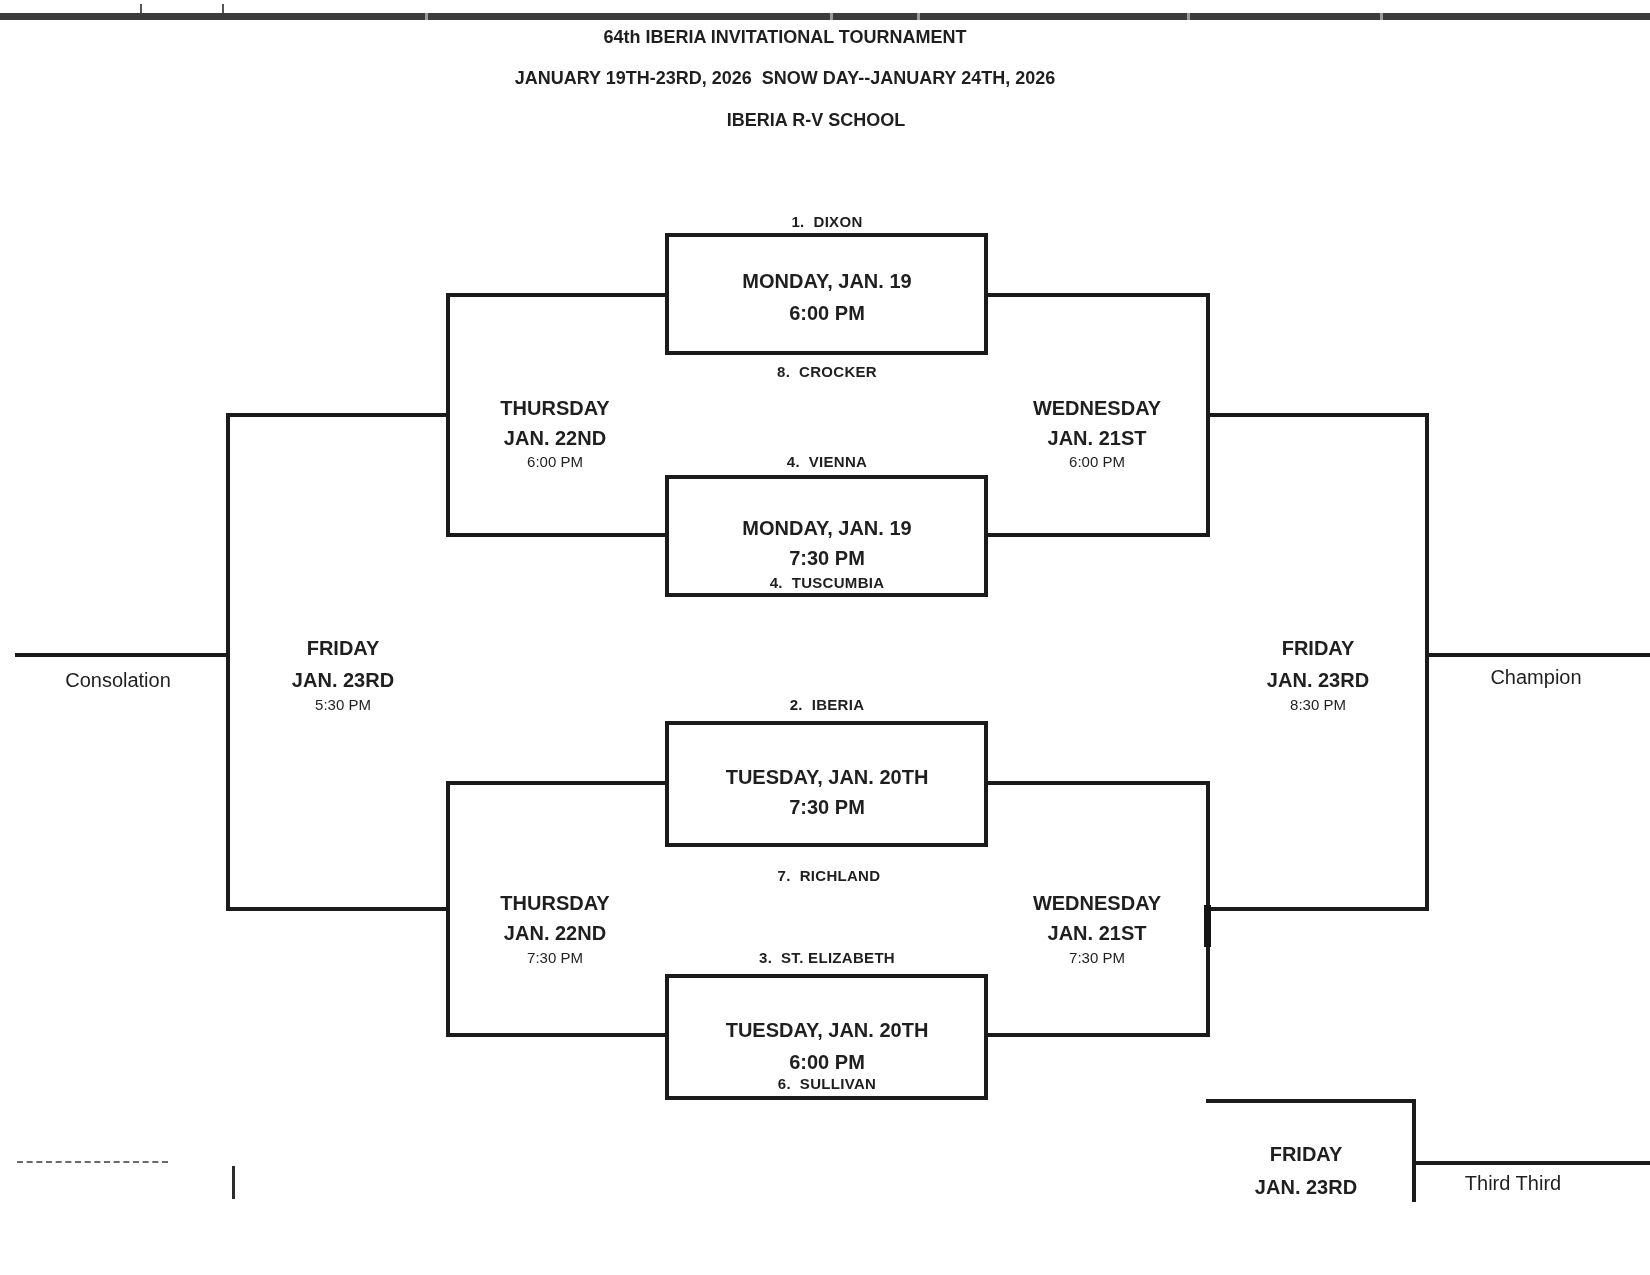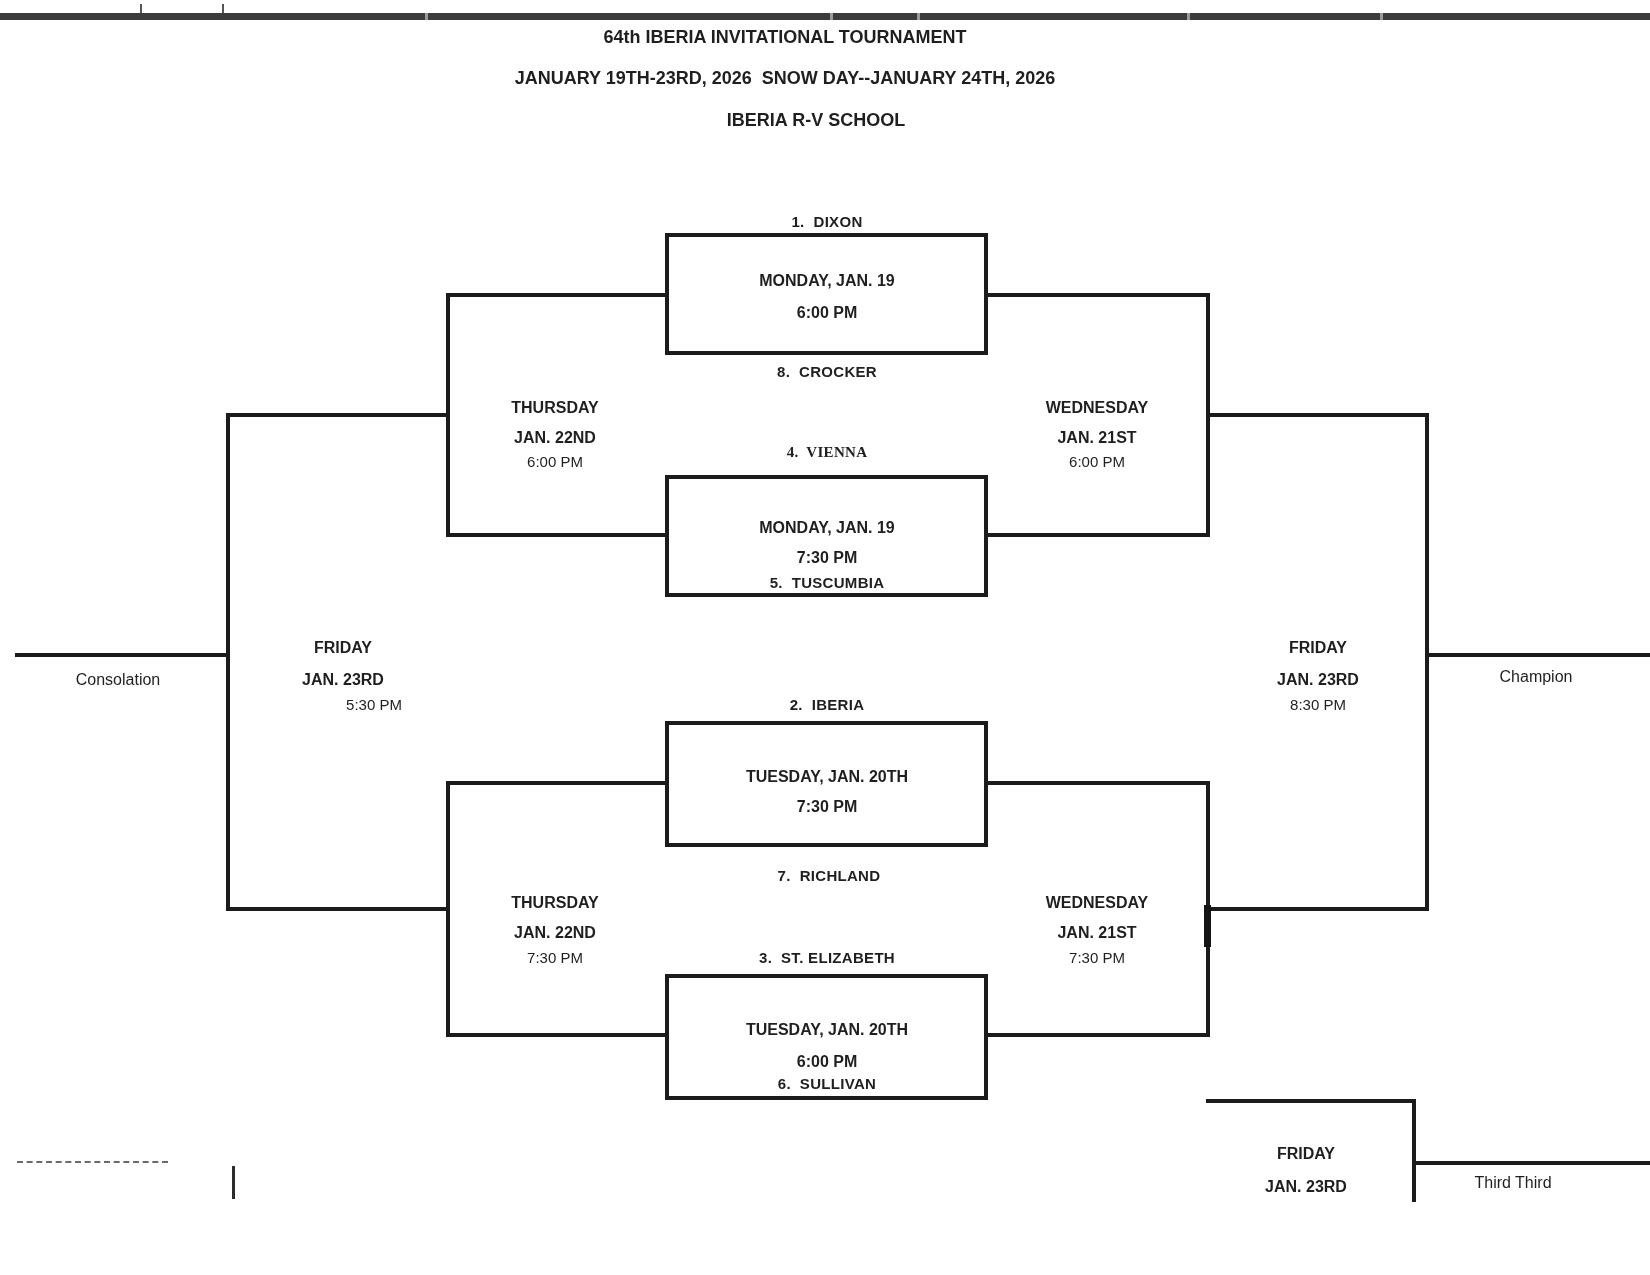--- a/index.html
+++ b/index.html
@@ -19,21 +19,21 @@
 
   
   .lh{position:absolute;height:4px;background:#1b1b1b;}
   .lv{position:absolute;width:4px;background:#1b1b1b;}
   .gamebox{position:absolute;width:315px;height:114px;border:4px solid #1b1b1b;background:transparent;}
 
   
   .t{position:absolute;transform:translate(-50%,-50%);white-space:pre;line-height:1.1;}
   .bold{font-weight:700;}
   .fs18{font-size:18px;}
-  .fs16{font-size:16px;}
+  .fs16{font-size:20px;}
   .fs15{font-size:15px;}
   .teamname{font-size:15px;font-weight:600;letter-spacing:.3px;}
   .plain{font-weight:400;}
 
   .dashedline{position:absolute;left:17px;top:1161px;width:151px;height:0;border-top:2px dashed #6a6a6a;}
   .cursorbar{position:absolute;left:232px;top:1166px;width:3px;height:33px;background:#2c2c2c;}
   .inktick{position:absolute;left:1204px;top:905px;width:7px;height:42px;background:#141414;}
 </style>
 </head>
 <body>
@@ -56,24 +56,24 @@
   <div class="gamebox" style="left:665px;top:233px;"></div>
   <div class="gamebox" style="left:665px;top:475px;"></div>
   <div class="gamebox" style="left:665px;top:721px;height:118px;"></div>
   <div class="gamebox" style="left:665px;top:974px;height:118px;"></div>
 
   <div class="t teamname" style="left:827px;top:222px;">1.  DIXON</div>
   <div class="t bold fs16" style="left:827px;top:281px;">MONDAY, JAN. 19</div>
   <div class="t bold fs16" style="left:827px;top:313px;">6:00 PM</div>
   <div class="t teamname" style="left:827px;top:372px;">8.  CROCKER</div>
 
-  <div class="t teamname" style="left:827px;top:452px;font-family:Liberation Serif, serif;">4.  VIENNA</div>
+  <div class="t teamname" style="left:827px;top:462px;">4.  VIENNA</div>
   <div class="t bold fs16" style="left:827px;top:528px;">MONDAY, JAN. 19</div>
   <div class="t bold fs16" style="left:827px;top:558px;">7:30 PM</div>
-  <div class="t teamname" style="left:827px;top:583px;">5.  TUSCUMBIA</div>
+  <div class="t teamname" style="left:827px;top:583px;">4.  TUSCUMBIA</div>
 
   <div class="t teamname" style="left:827px;top:705px;">2.  IBERIA</div>
   <div class="t bold fs16" style="left:827px;top:777px;">TUESDAY, JAN. 20TH</div>
   <div class="t bold fs16" style="left:827px;top:807px;">7:30 PM</div>
   <div class="t teamname" style="left:829px;top:876px;">7.  RICHLAND</div>
 
   <div class="t teamname" style="left:827px;top:958px;">3.  ST. ELIZABETH</div>
   <div class="t bold fs16" style="left:827px;top:1030px;">TUESDAY, JAN. 20TH</div>
   <div class="t bold fs16" style="left:827px;top:1062px;">6:00 PM</div>
   <div class="t teamname" style="left:827px;top:1084px;">6.  SULLIVAN</div>
@@ -119,21 +119,21 @@
   <div class="t bold fs16" style="left:555px;top:903px;">THURSDAY</div>
   <div class="t bold fs16" style="left:555px;top:933px;">JAN. 22ND</div>
   <div class="t plain fs15" style="left:555px;top:958px;">7:30 PM</div>
 
   <div class="t bold fs16" style="left:1097px;top:903px;">WEDNESDAY</div>
   <div class="t bold fs16" style="left:1097px;top:933px;">JAN. 21ST</div>
   <div class="t plain fs15" style="left:1097px;top:958px;">7:30 PM</div>
 
   <div class="t bold fs16" style="left:343px;top:648px;">FRIDAY</div>
   <div class="t bold fs16" style="left:343px;top:680px;">JAN. 23RD</div>
-  <div class="t plain fs15" style="left:343px;top:705px;margin-left:31px;">5:30 PM</div>
+  <div class="t plain fs15" style="left:343px;top:705px;">5:30 PM</div>
   <div class="t plain fs16" style="left:118px;top:680px;">Consolation</div>
 
   <div class="t bold fs16" style="left:1318px;top:648px;">FRIDAY</div>
   <div class="t bold fs16" style="left:1318px;top:680px;">JAN. 23RD</div>
   <div class="t plain fs15" style="left:1318px;top:705px;">8:30 PM</div>
   <div class="t plain fs16" style="left:1536px;top:677px;">Champion</div>
 
   <div class="t bold fs16" style="left:1306px;top:1154px;">FRIDAY</div>
   <div class="t bold fs16" style="left:1306px;top:1187px;">JAN. 23RD</div>
   <div class="t plain fs16" style="left:1513px;top:1183px;">Third Third</div>

